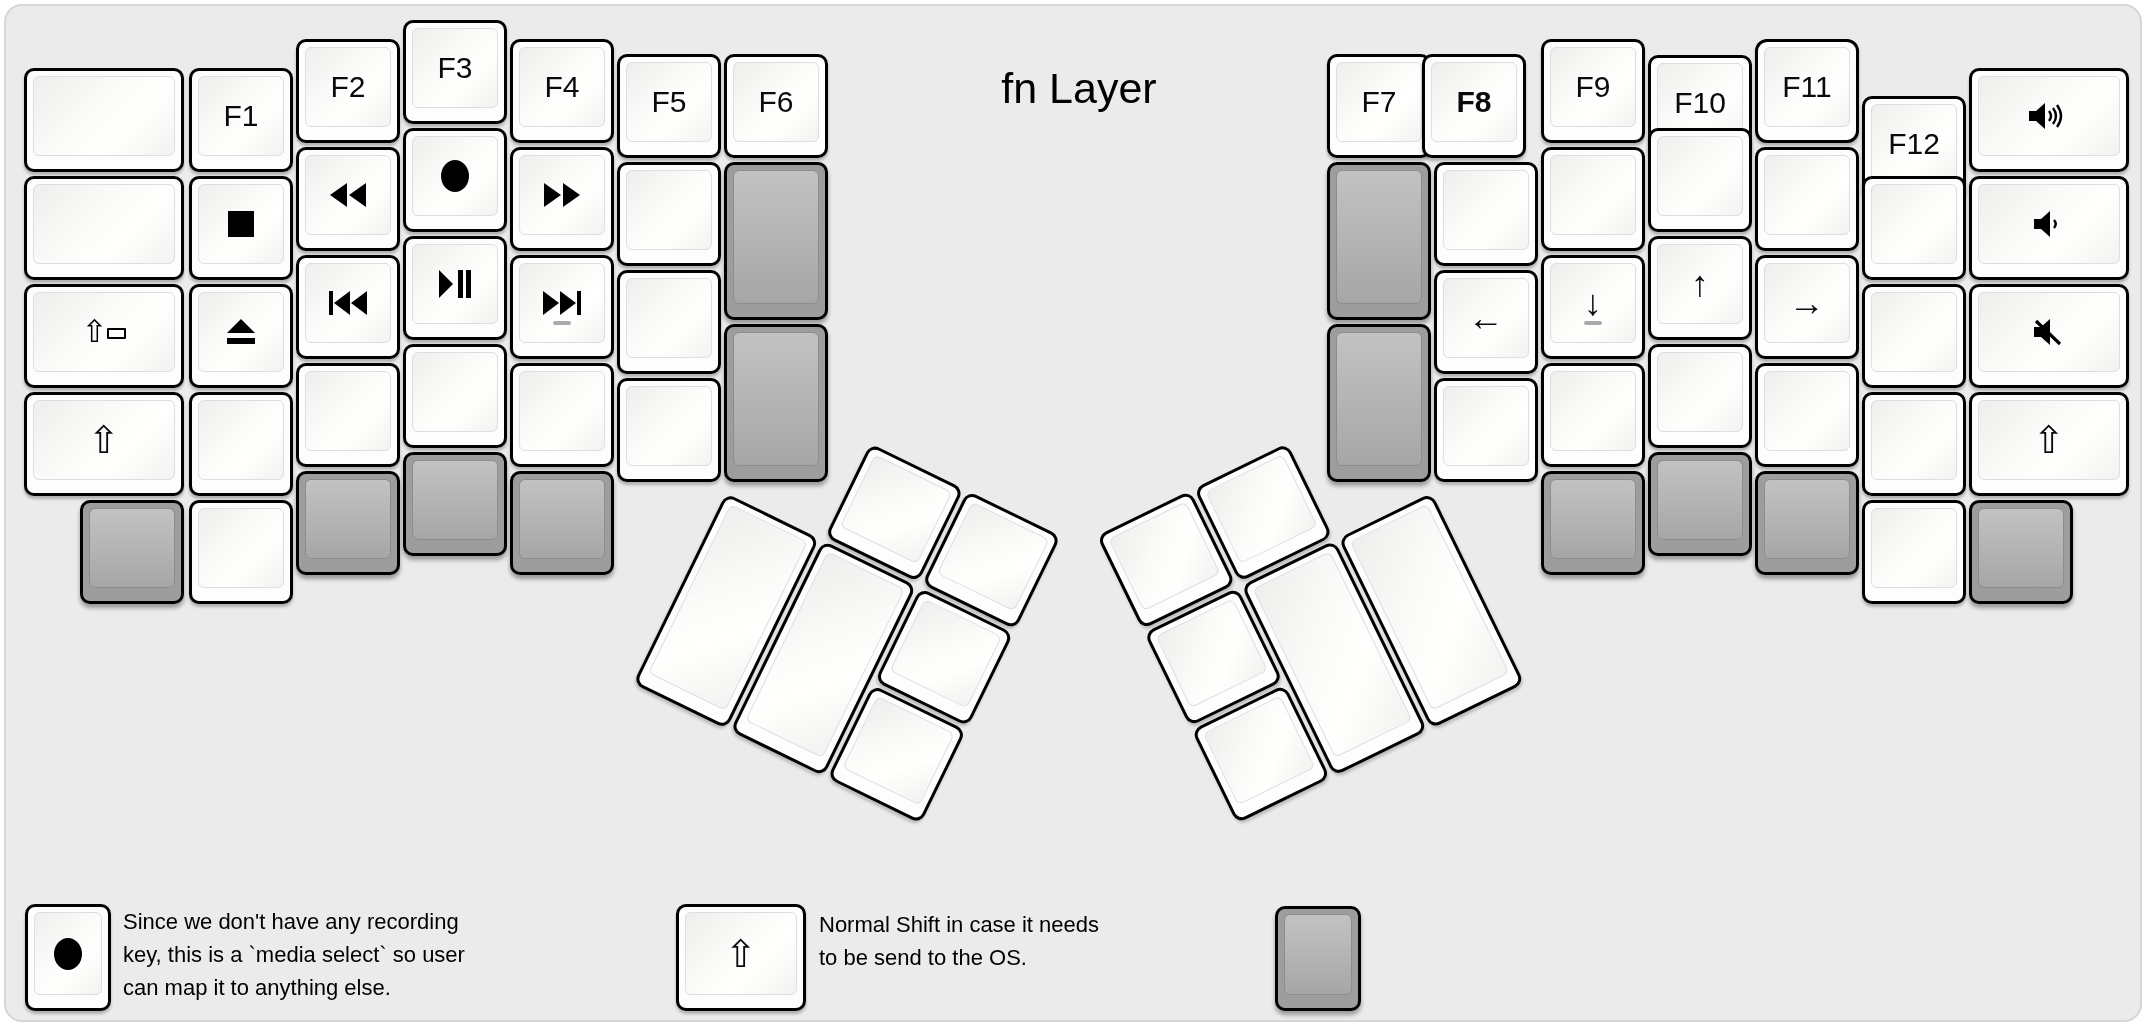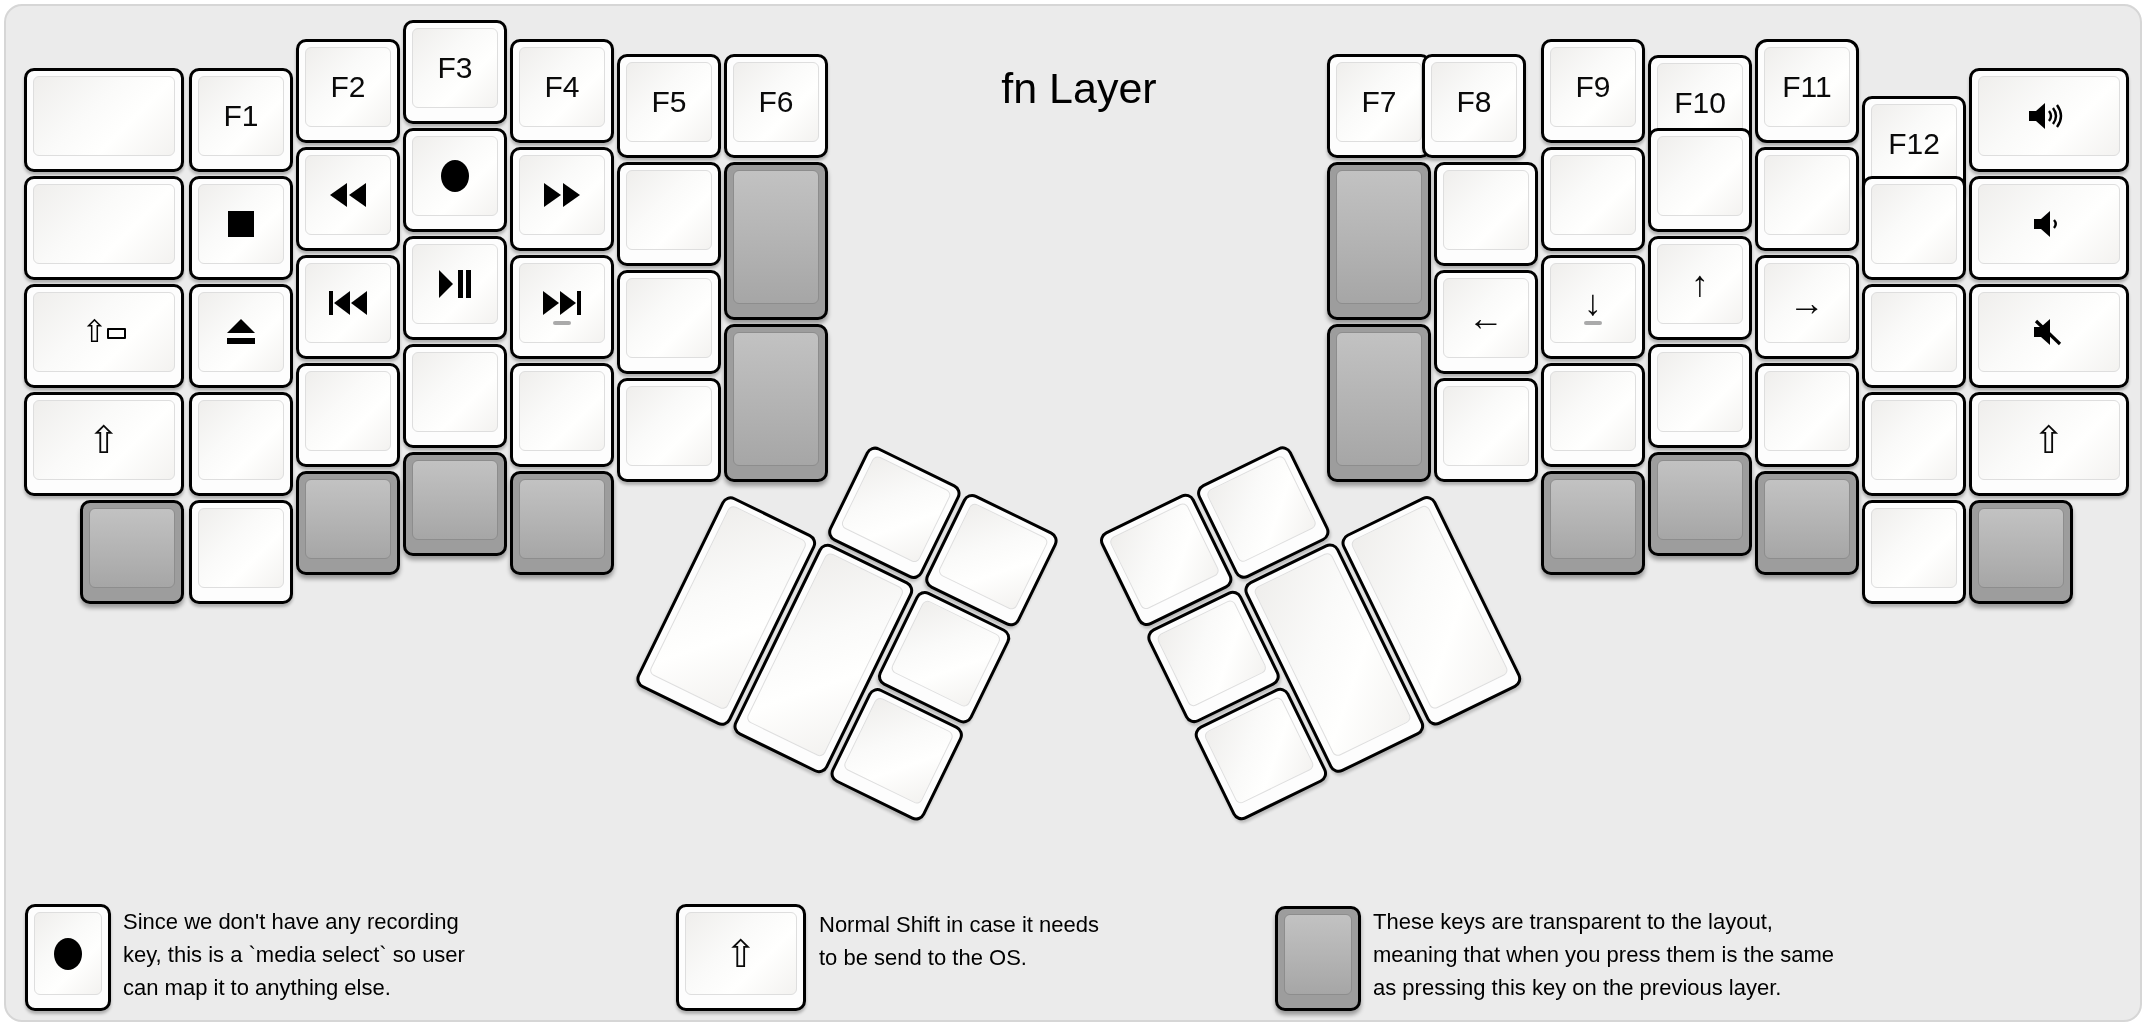--- a/index.html
+++ b/index.html
@@ -212,21 +212,21 @@
           <div class="cap">
             <span class="klabel">F7</span>
           </div>
         </div>
         <div class="key grey" style="left: 1321px; top: 156px; height: 158px;">
           <div class="cap"></div>
         </div>
         <div class="key grey" style="left: 1321px; top: 318px; height: 158px;">
           <div class="cap"></div>
         </div>
-        <div class="key" style="left: 1416px; top: 48px;">
+        <div class="key" style="left: 1416px; top: 48px; font-weight: bold;">
           <div class="cap">
             <span class="klabel">F8</span>
           </div>
         </div>
         <div class="key" style="left: 1428px; top: 156px;">
           <div class="cap"></div>
         </div>
         <div class="key" style="left: 1428px; top: 264px;">
           <div class="cap">
             <span class="klabel sym">←</span>
@@ -417,19 +417,14 @@
 
     <div class="legend-text" style="left:117px;top:899px">
       <div>Since we don't have any recording</div>
       <div>key, this is a `media select` so user</div>
       <div>can map it to anything else.</div>
     </div>
     <div class="legend-text" style="left:813px;top:902px">
       <div>Normal Shift in case it needs</div>
       <div>to be send to the OS.</div>
     </div>
-    <div class="legend-text" style="left:1367px;top:899px">
-      <div>These keys are transparent to the layout,</div>
-      <div>meaning that when you press them is the same</div>
-      <div>as pressing this key on the previous layer.</div>
-    </div>
   </div>
 </div>
 
 </body></html>

